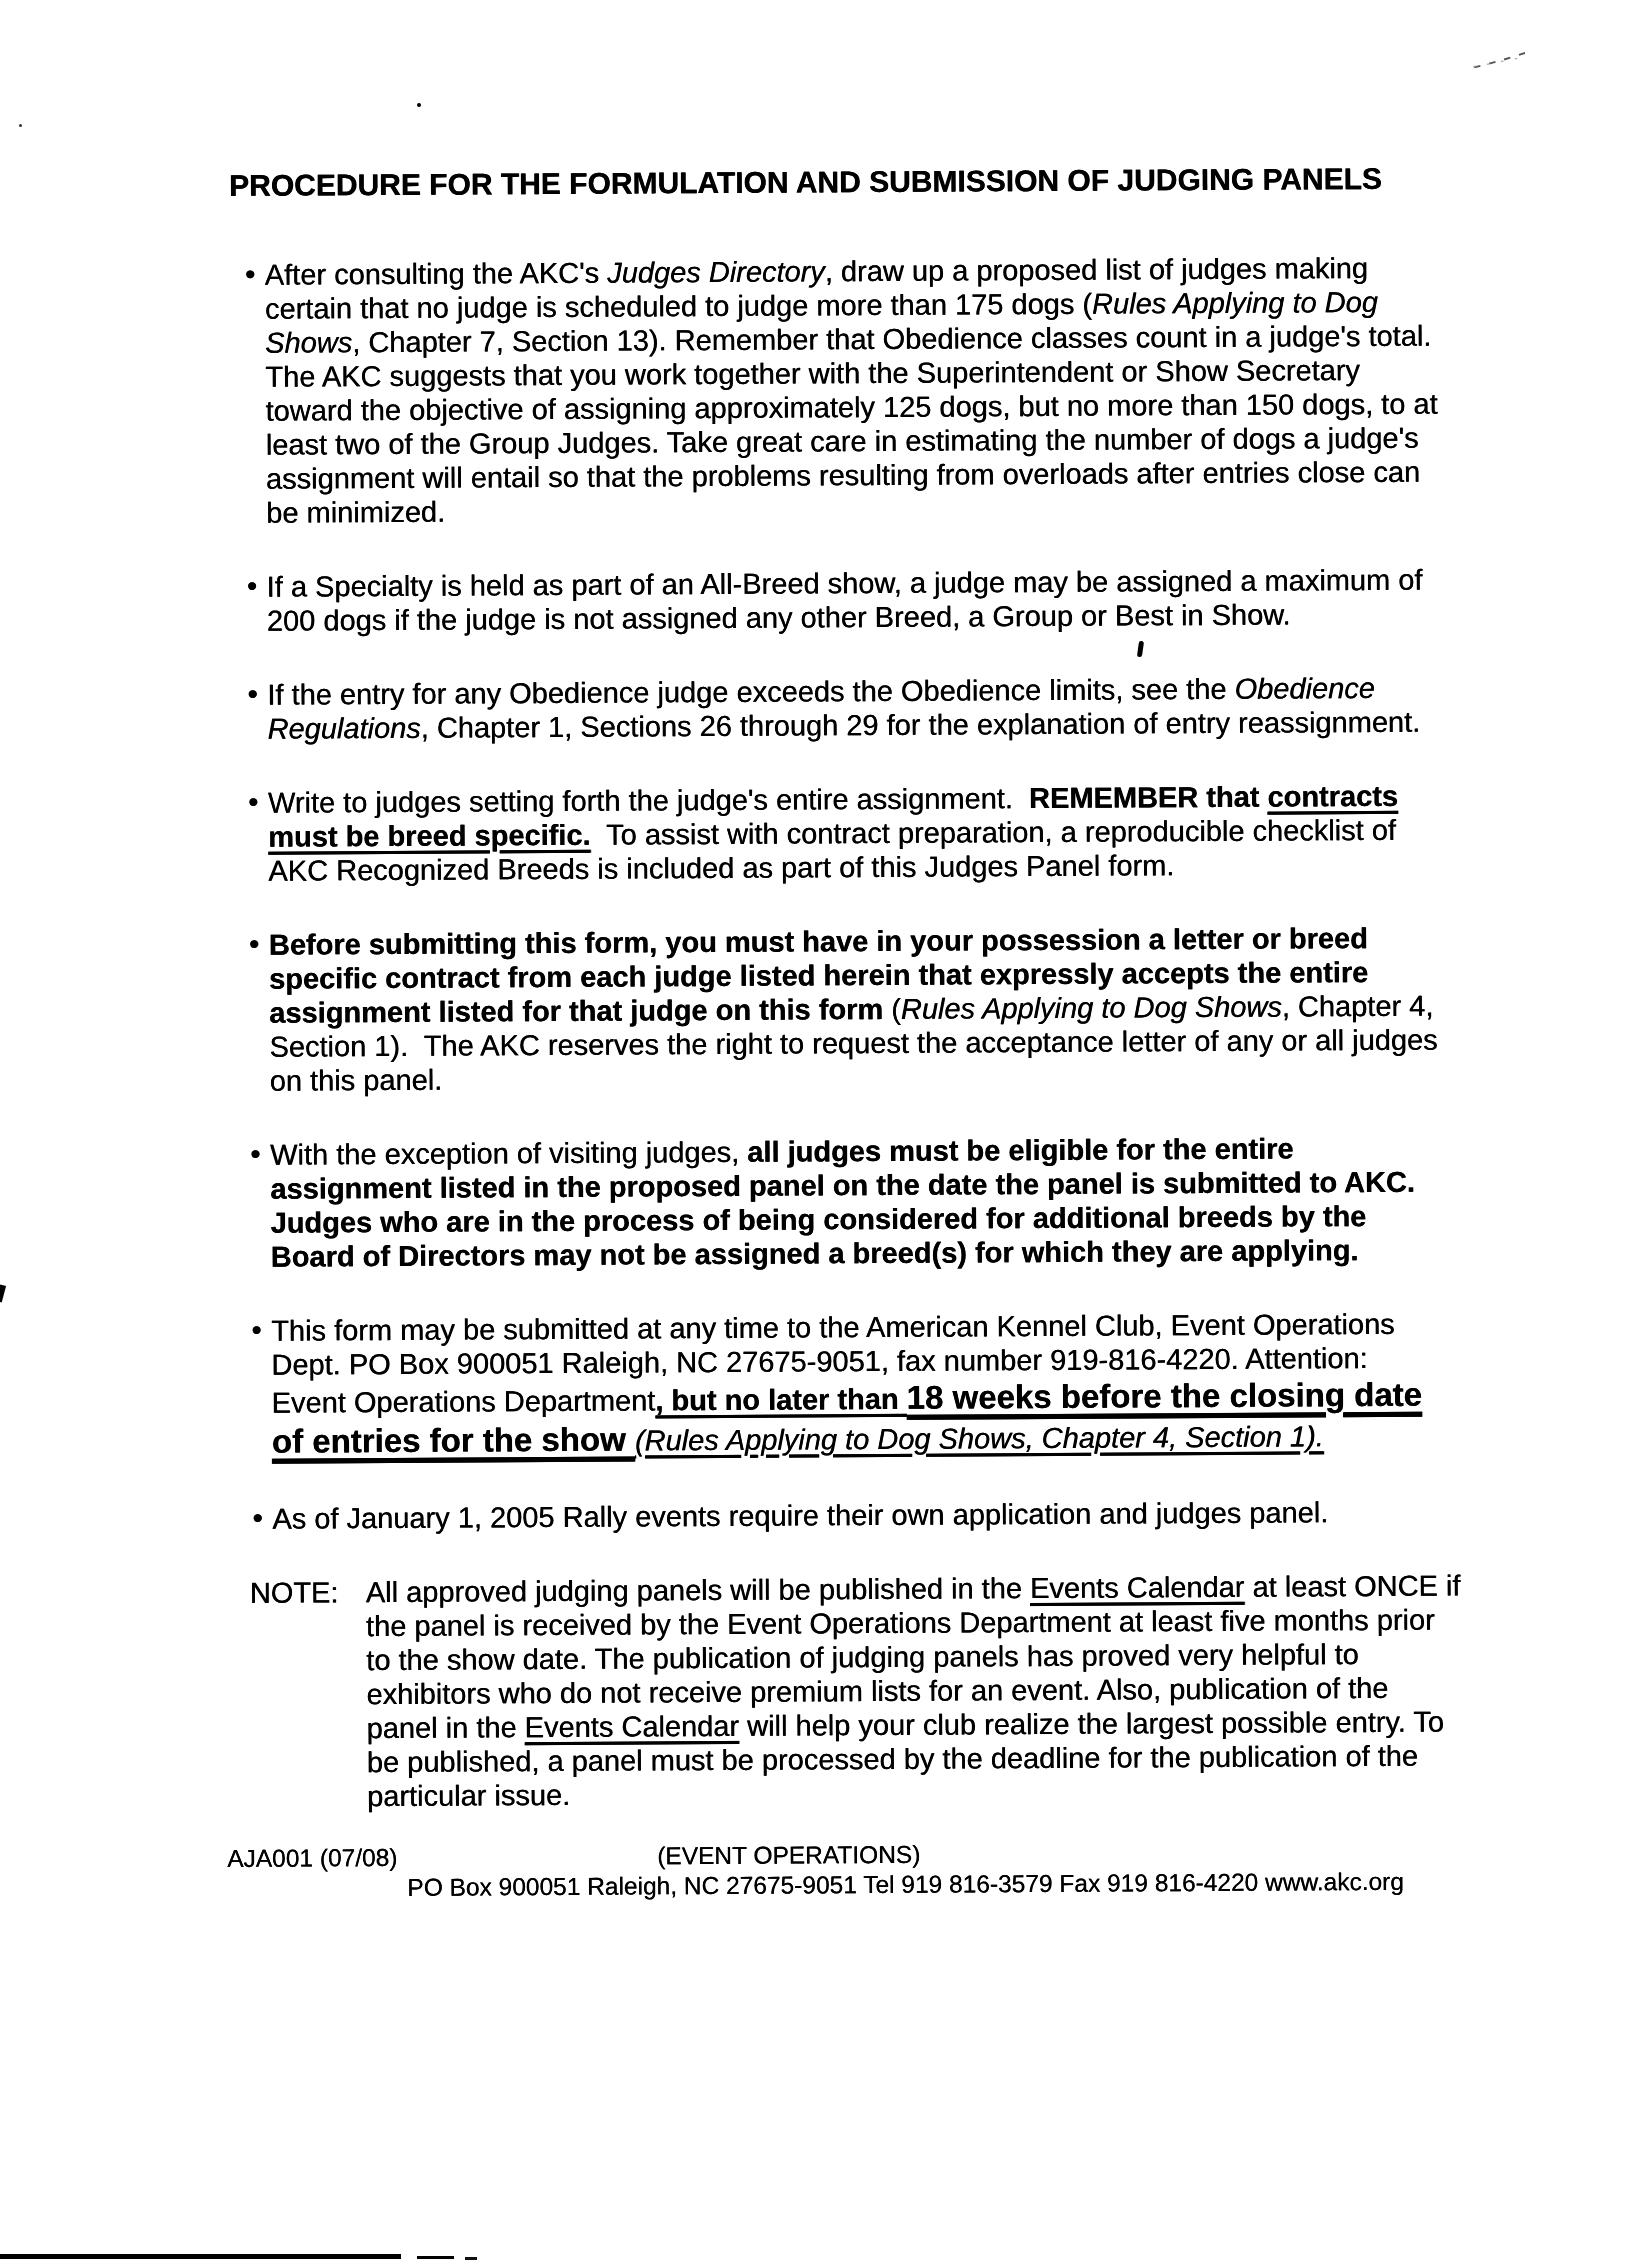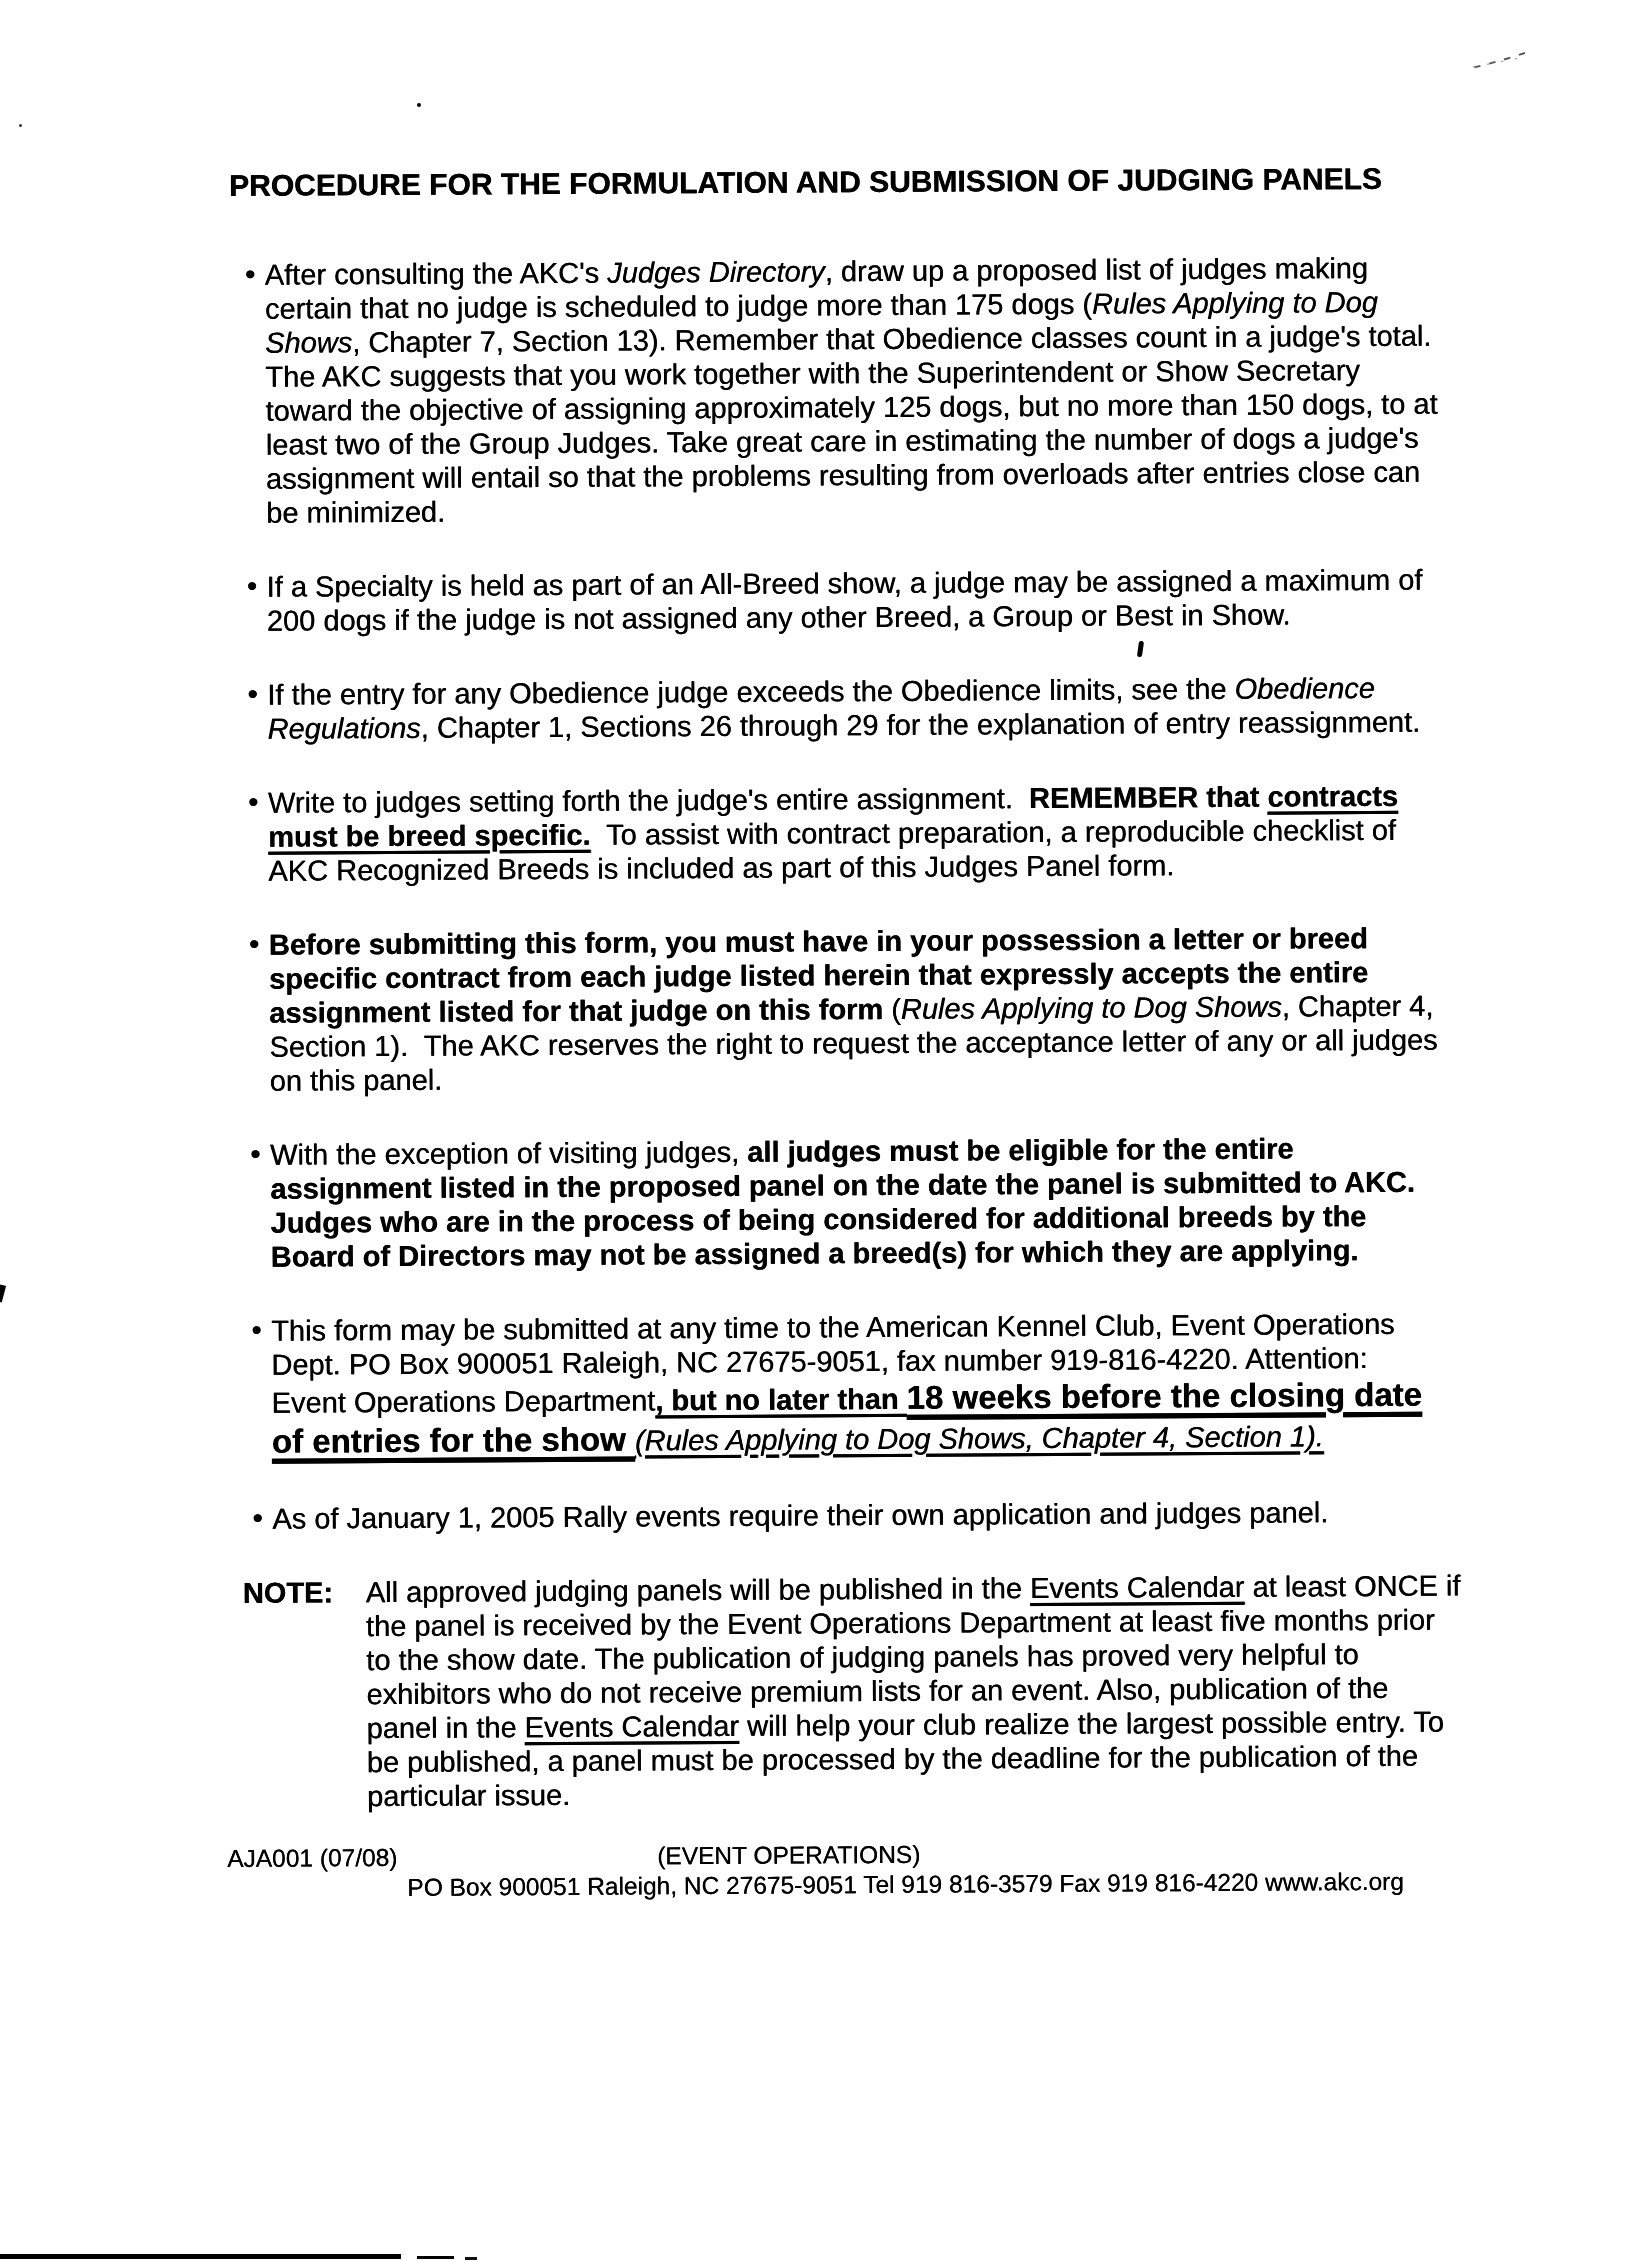--- a/index.html
+++ b/index.html
@@ -35,22 +35,22 @@
     font-size:29px;
   }
   .note{
     position:relative;
     margin:0;
     padding-left:132px;
     font-size:29px;line-height:34px;
     white-space:nowrap;
   }
   .note-label{
-    position:absolute;left:9px;top:0;
-    font-weight:bold;
+    position:absolute;left:16px;top:0;
+    font-weight:normal;
   }
   
   .seg-i{font-style:italic;}
   .seg-b{font-weight:bold;}
   .seg-u{text-decoration:underline;text-decoration-thickness:3.2px;text-underline-offset:4.5px;}
   .seg-l{font-size:33px;line-height:40px;}
   .seg-l.seg-u{text-decoration-thickness:4.5px;text-underline-offset:5.8px;}
   
   .footer{
     position:absolute;left:0;top:1844px;width:1643px;

